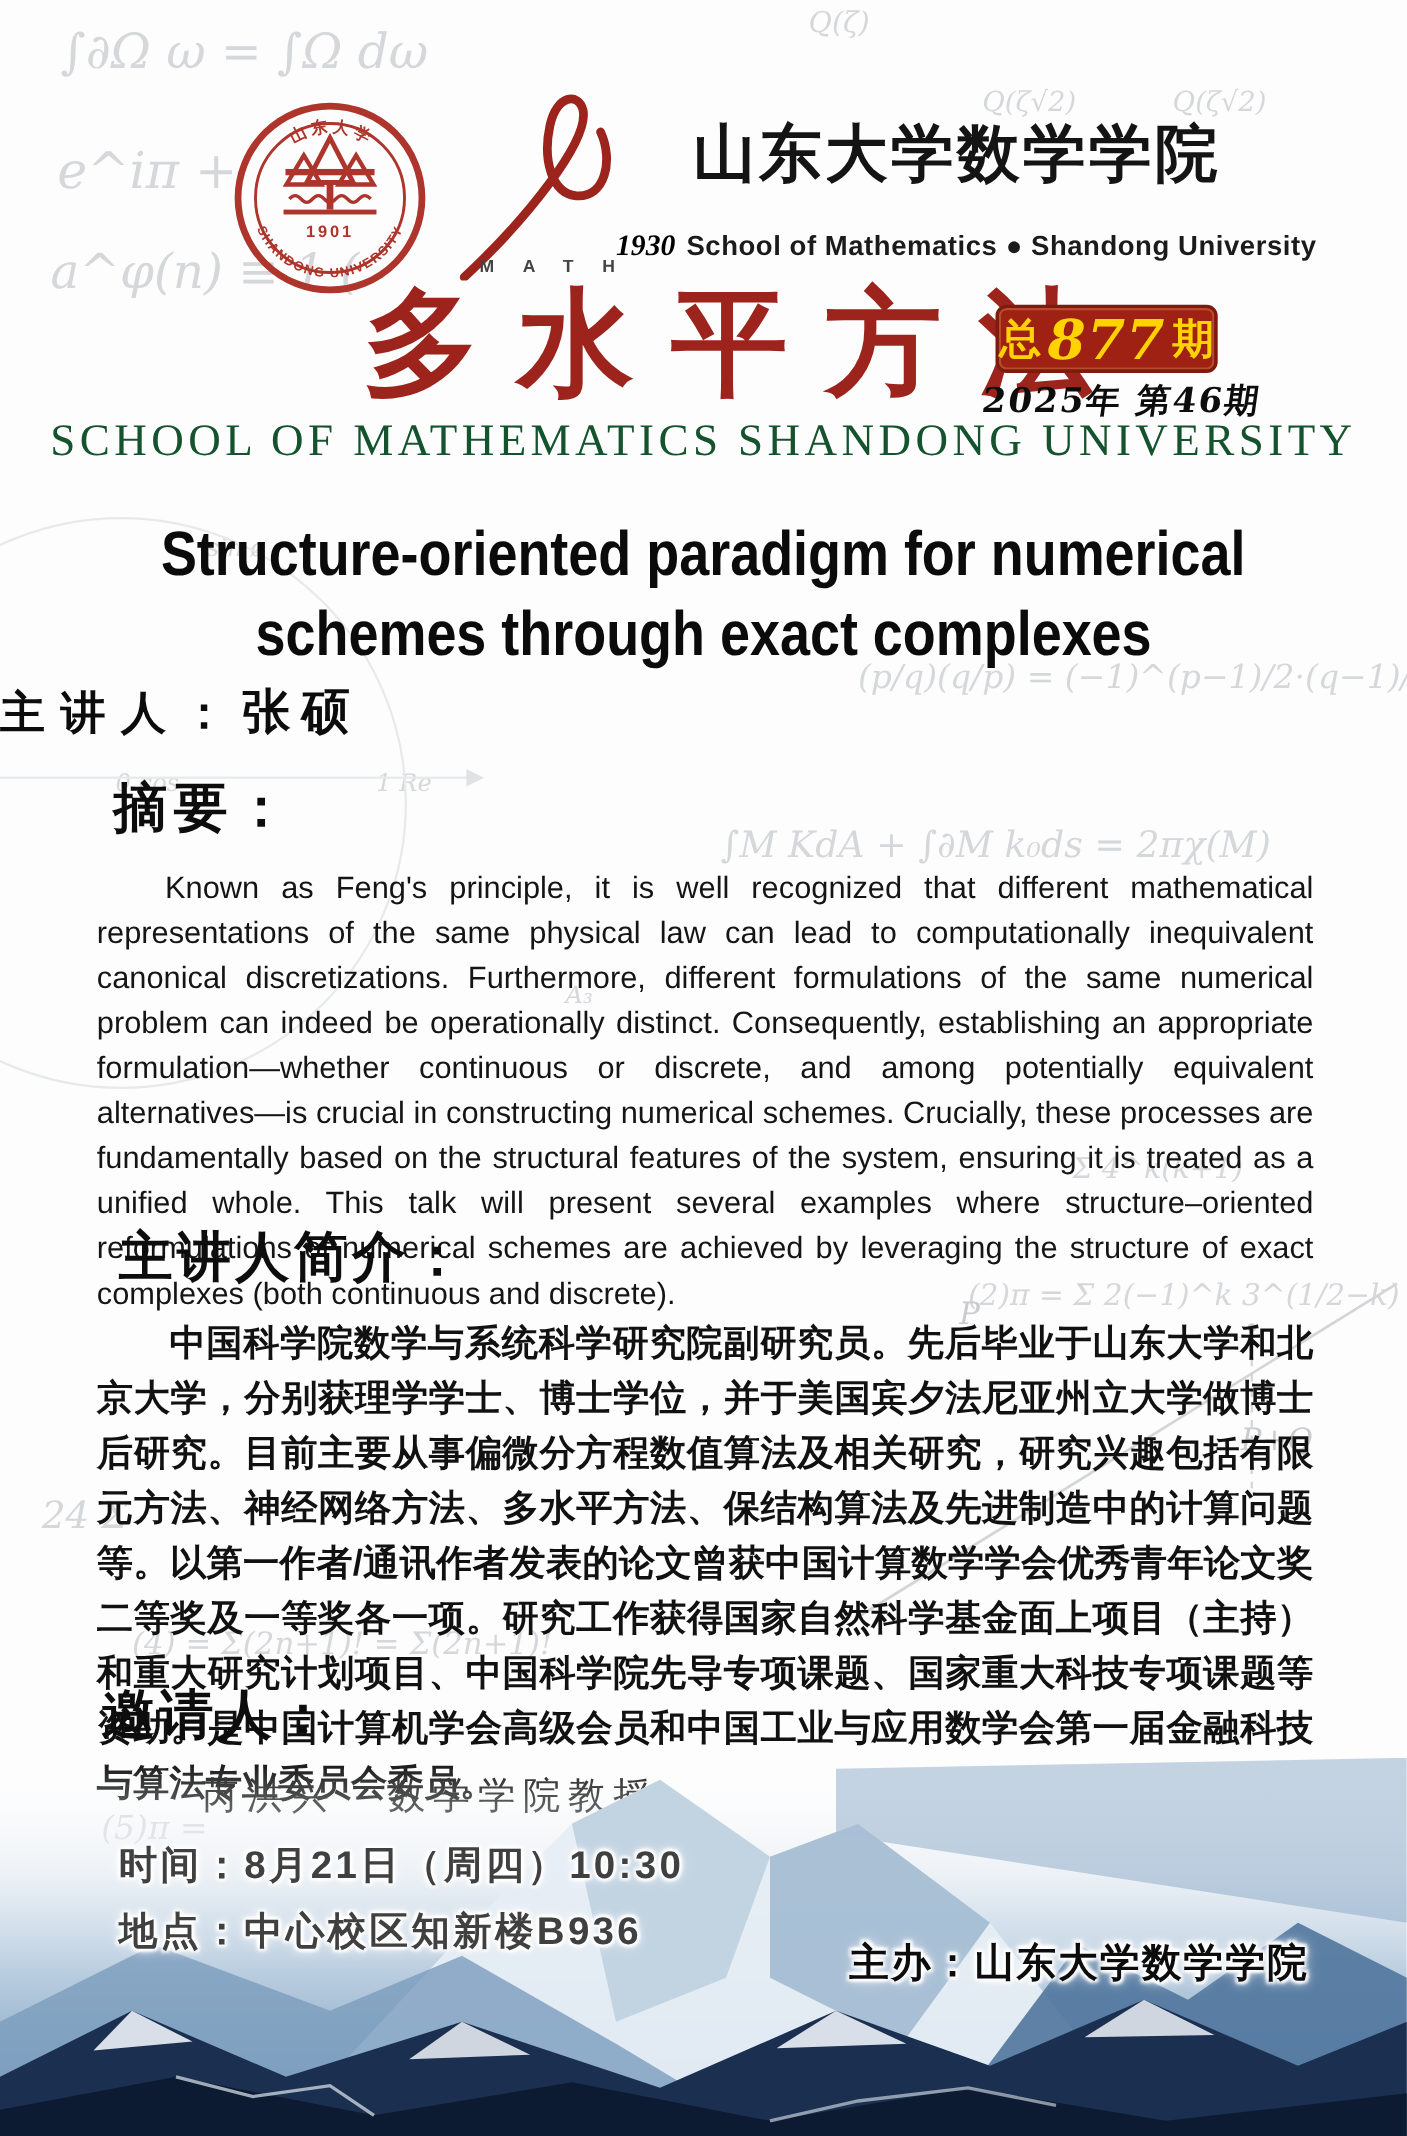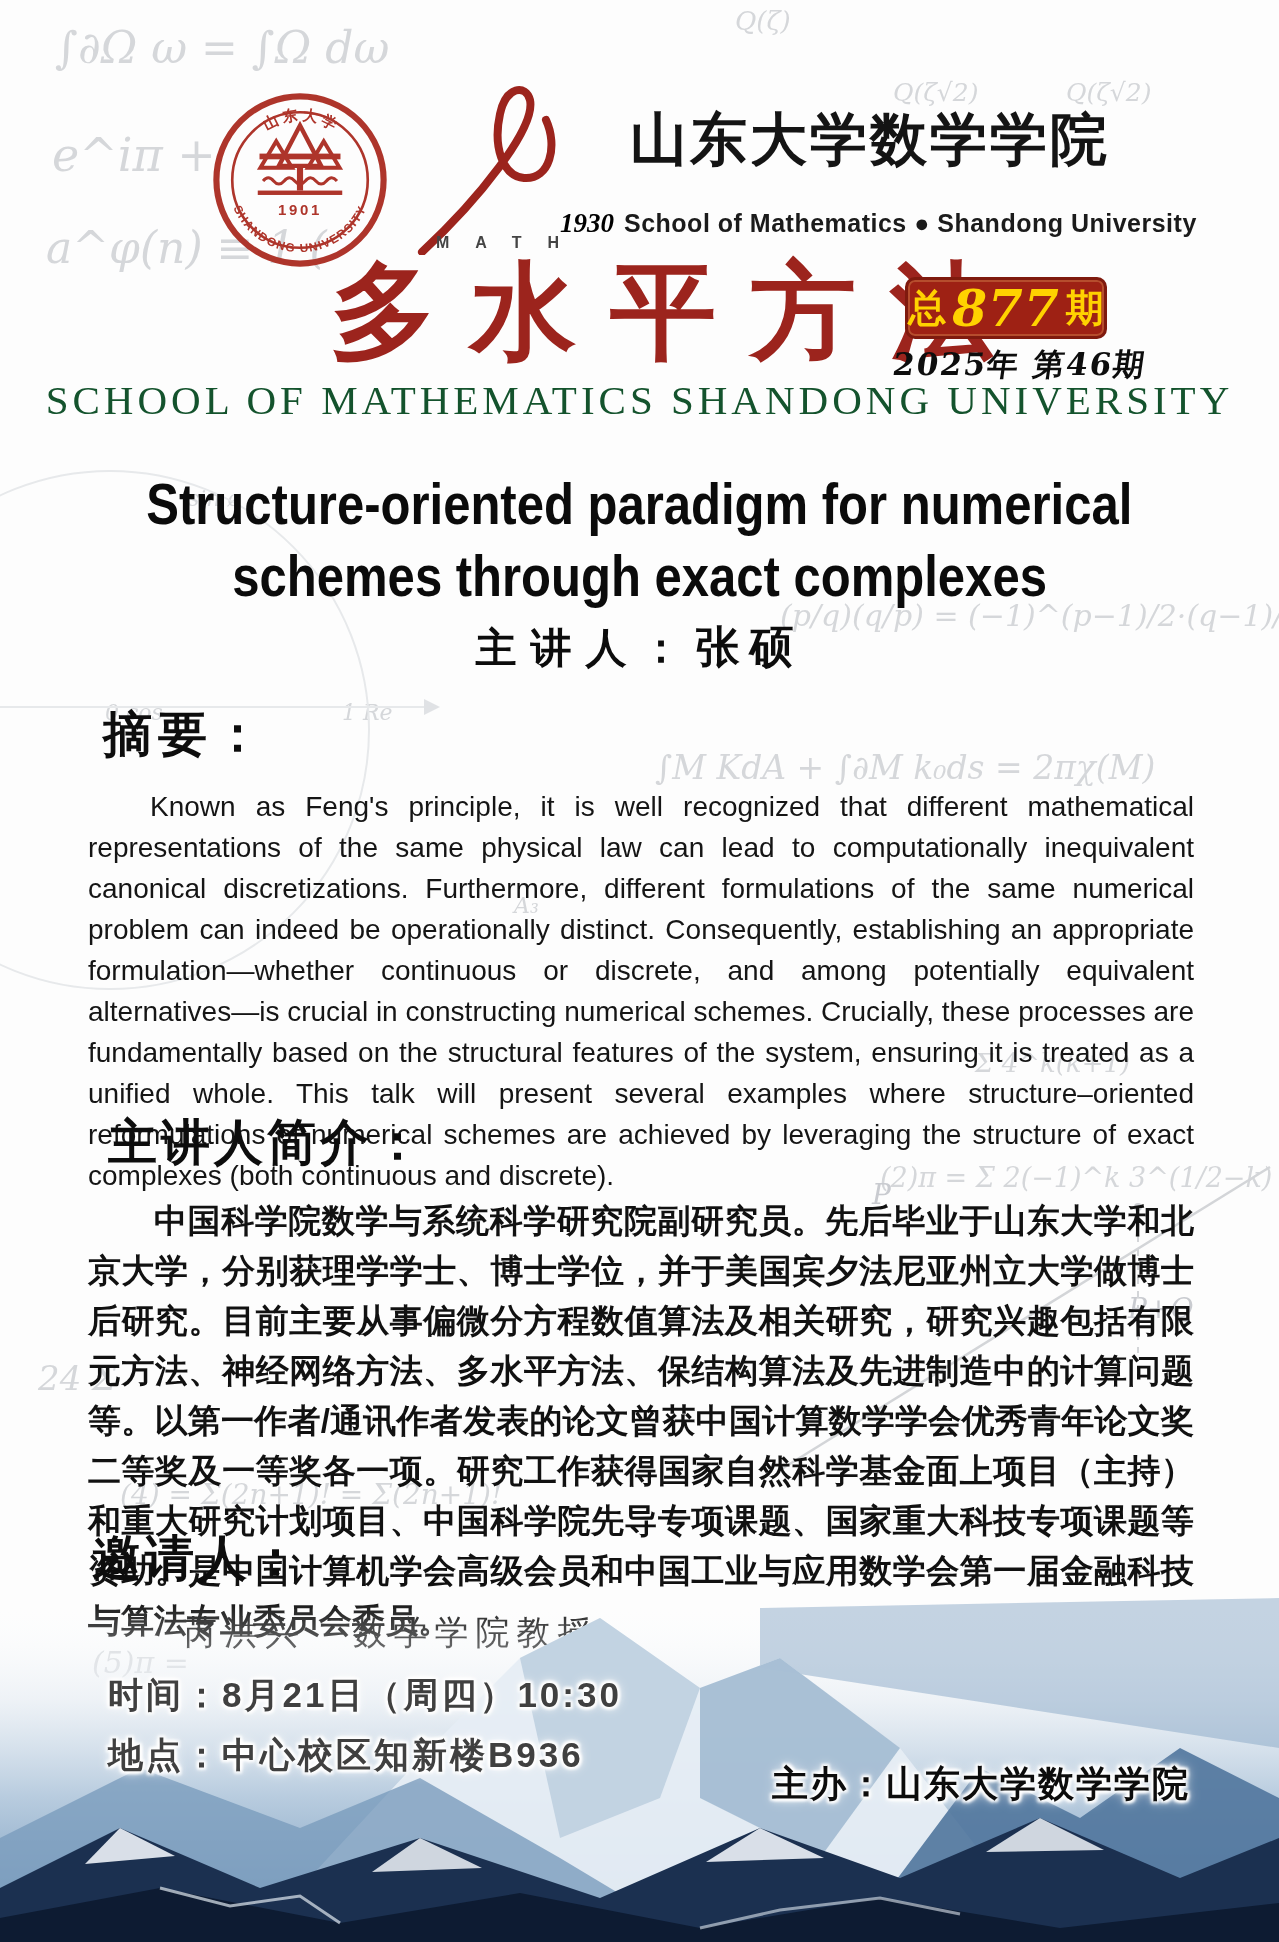--- a/index.html
+++ b/index.html
@@ -90,21 +90,21 @@
 
   
   .talk-title{position:absolute; left:0; top:468px; width:1279px; z-index:2; text-align:center;}
   .talk-title .tline{display:flex; justify-content:center; line-height:72px;}
   .talk-title .tline span{
     display:inline-block; white-space:nowrap; transform:scaleX(.86); transform-origin:center;
     font-size:57px; font-weight:700; color:#0b0b0b; letter-spacing:0;
   }
   .speaker-line{
     position:absolute; left:0; top:618px; width:1279px; z-index:2;
-    text-align:center; white-space:nowrap;
+    white-space:nowrap;
   }
   .speaker-label{
     font-family:"DejaVu Serif", serif; font-weight:700; font-size:41px; color:#0c0c0c; letter-spacing:14px;
   }
   .speaker-name{font-size:44px; font-weight:900; color:#0c0c0c; letter-spacing:10px;}
 
   
   .sec-heading{
     position:absolute; z-index:2; font-family:"DejaVu Serif", serif;
     font-weight:900; color:#0d0d0d; white-space:nowrap;

